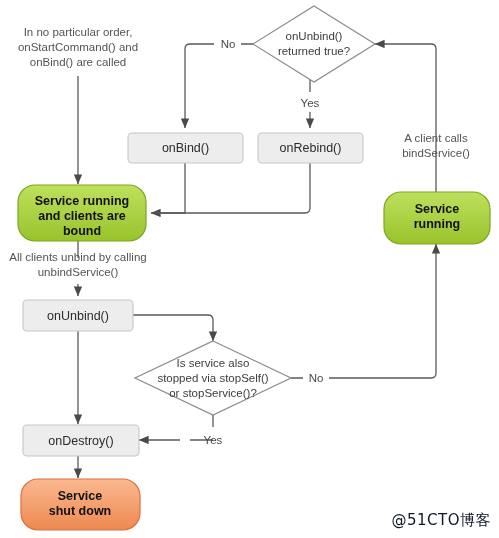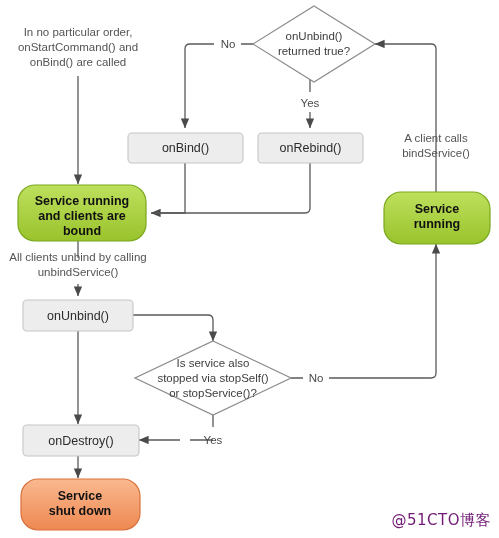--- a/index.html
+++ b/index.html
@@ -64,21 +64,21 @@
     font-size: 12.5px;
     font-weight: bold;
     fill: #111111;
   }
   .watermark {
     position: absolute;
     right: 8px;
     bottom: 8px;
     font-family: "DejaVu Sans", sans-serif;
     font-size: 15px;
-    color: #701a75;
+    color: #0f172a;
     letter-spacing: 0.5px;
     white-space: nowrap;
   }
 </style>
 </head>
 <body>
 
 <div id="canvas">
 
   <svg id="flow" viewBox="0 0 499 538">

